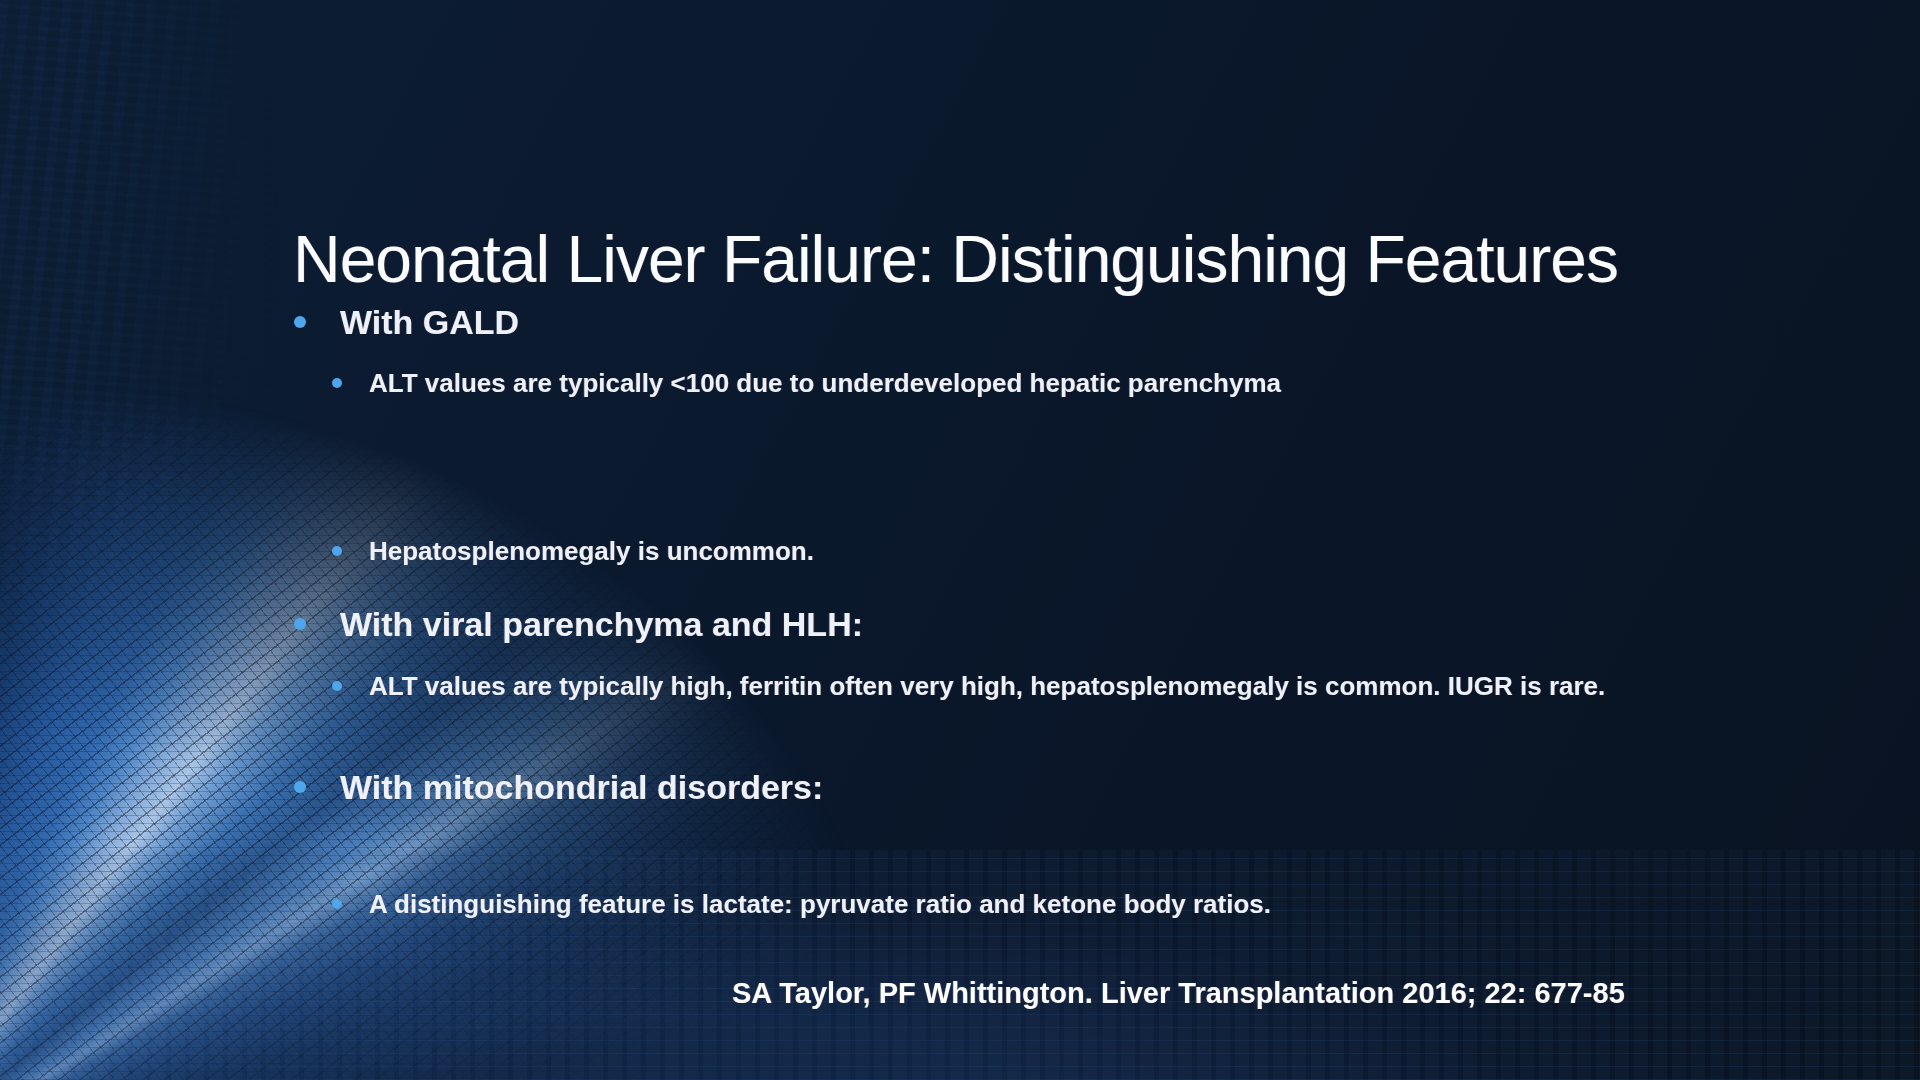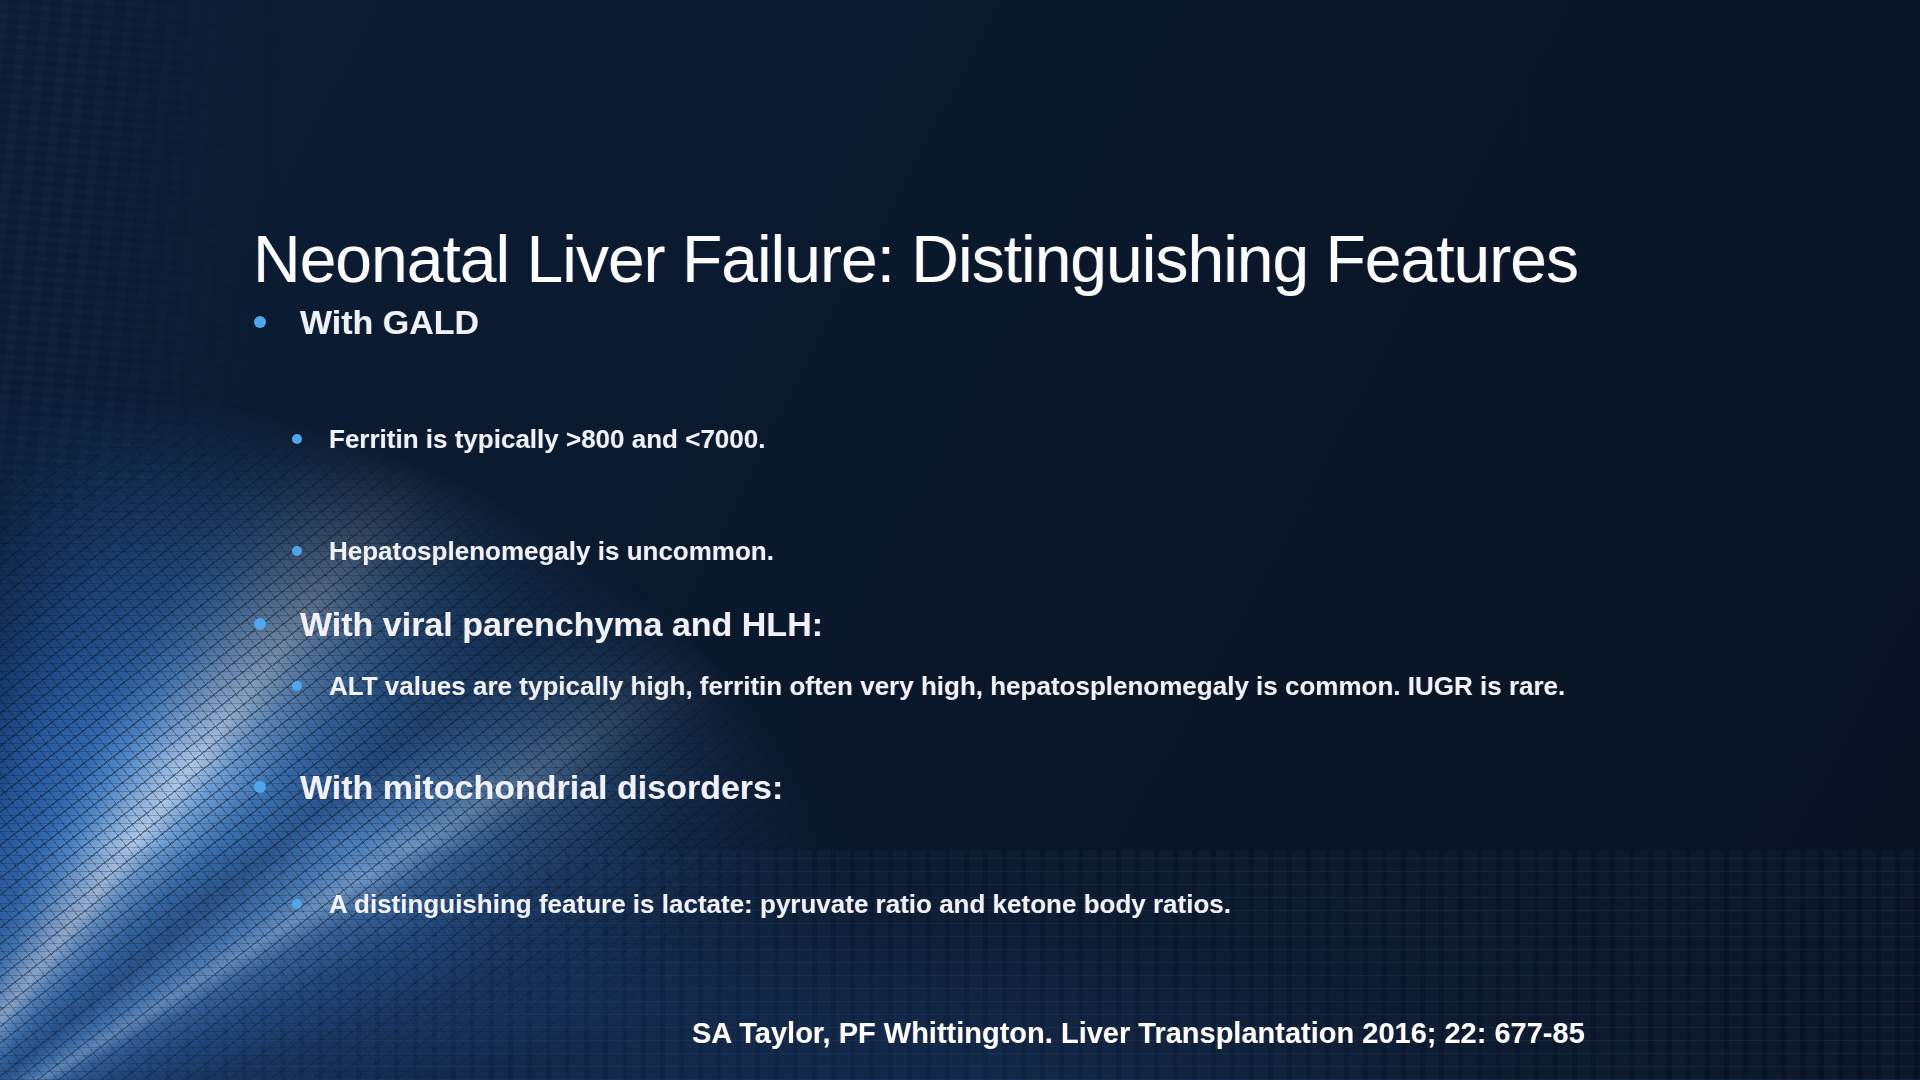--- a/index.html
+++ b/index.html
@@ -52,56 +52,56 @@
   }
   .bottom-arcs{
     position:absolute;left:0;right:0;bottom:0;height:230px;
     background:
       repeating-linear-gradient(90deg, rgba(130,170,220,0.045) 0 14px, rgba(0,0,0,0) 14px 19px),
       repeating-linear-gradient(0deg, rgba(40,84,150,0.22) 0 1px, rgba(0,0,0,0) 1px 13px),
       radial-gradient(ellipse 1700px 420px at 30% 125%, rgba(28,62,116,0.45) 30%, rgba(16,36,70,0.22) 58%, rgba(0,0,0,0) 78%);
     opacity:.8;
   }
   
-  .chroma{ text-shadow:0.8px 0 0.6px rgba(255,120,110,0.18), -0.8px 0 0.6px rgba(110,170,255,0.20); }
+  .chroma{ text-shadow:0.8px 0 0.6px rgba(255,120,110,0.18), -0.8px 0 0.6px rgba(110,170,255,0.20);margin-left:40px; }
   .title{
     position:absolute;left:253px;top:181px;
     font-size:66px;font-weight:400;letter-spacing:-1px;line-height:1.05;
     color:#fbfcfe;white-space:nowrap;
   }
   .row{position:absolute;color:#eef1f7;}
   .row .txt{display:block;font-weight:bold;}
   .l1{left:254px;font-size:34px;line-height:44px;padding-left:46px;width:1500px;}
   .l2{left:292px;font-size:26px;line-height:34px;padding-left:37px;width:1390px;}
   .dot{position:absolute;left:0;border-radius:50%;background:#4fa6ec;}
   .l1 .dot{width:12px;height:12px;top:16px;}
   .l2 .dot{width:10px;height:10px;top:12px;}
   .citation{
-    position:absolute;left:692px;top:1016px;
+    position:absolute;left:692px;top:976px;
     font-size:29px;font-weight:700;line-height:34px;color:#fdfdfd;white-space:nowrap;
   }
 </style>
 </head>
 <body>
 
 <div class="slide">
 
   <div class="left-texture"></div>
   <div class="fan"></div>
   <div class="bottom-arcs"></div>
 
   <h1 class="title chroma">Neonatal Liver Failure: Distinguishing Features</h1>
 
   <div class="row l1 chroma" style="top:300px">
     <span class="dot"></span>
     <span class="txt">With GALD</span>
   </div>
-  <div class="row l2 chroma" style="top:422px">
+  <div class="row l2 chroma" style="top:366px">
     <span class="dot"></span>
-    <span class="txt">Ferritin is typically &gt;800 and &lt;7000.</span>
+    <span class="txt">ALT values are typically &lt;100 due to underdeveloped hepatic parenchyma</span>
   </div>
   <div class="row l2 chroma" style="top:534px">
     <span class="dot"></span>
     <span class="txt">Hepatosplenomegaly is uncommon.</span>
   </div>
 
   <div class="row l1 chroma" style="top:602px">
     <span class="dot"></span>
     <span class="txt">With viral parenchyma and HLH:</span>
   </div>

